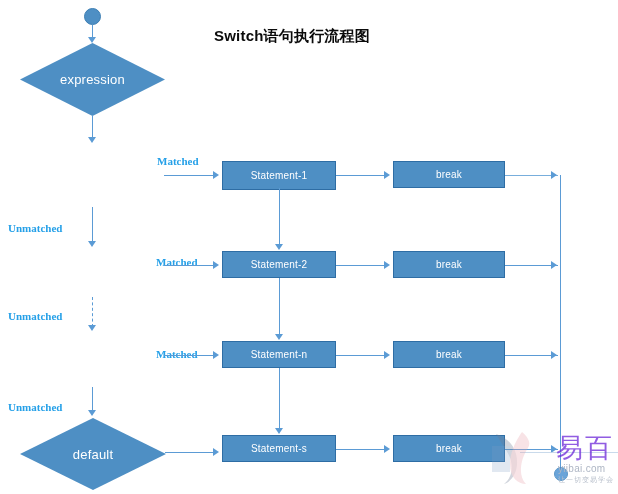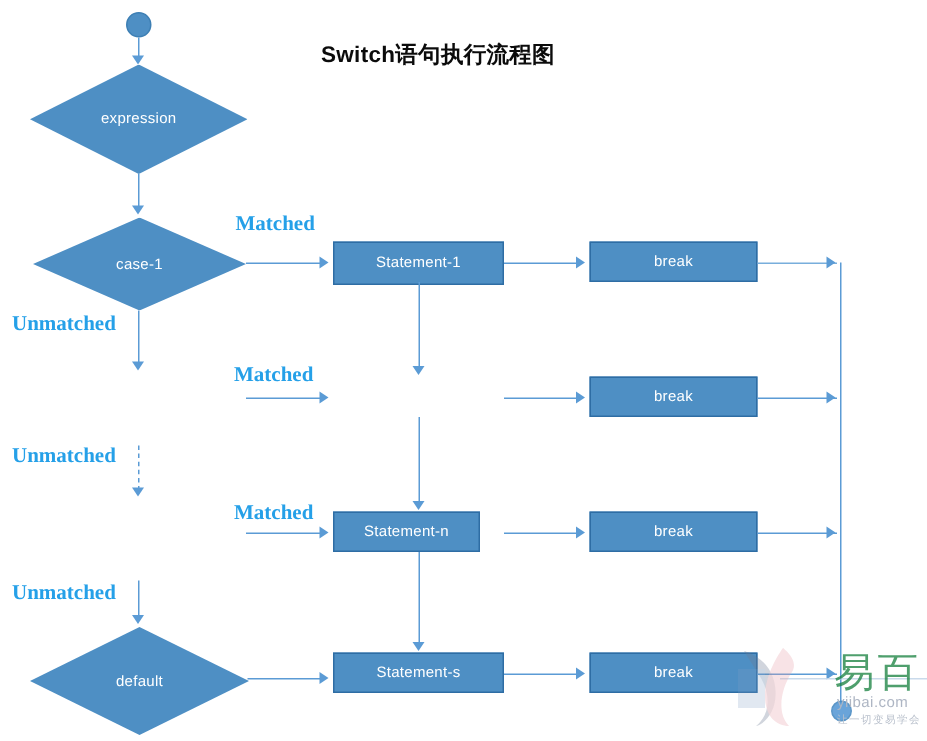--- a/index.html
+++ b/index.html
@@ -25,21 +25,21 @@
 
   
   .diamond{
     position:absolute;
     background:#4E8FC4;
     clip-path:polygon(50% 0%,100% 50%,50% 100%,0% 50%);
     display:flex;align-items:center;justify-content:center;
   }
   .diamond span{
     color:#ffffff;
-    font-size:10px;
+    font-size:13px;
     letter-spacing:0.2px;
     pointer-events:none;
     white-space:nowrap;
   }
 
   .rect{
     position:absolute;
     background:#4E8FC4;
     border:1px solid #2E6DA4;
     box-sizing:border-box;
@@ -86,35 +86,36 @@
     border-top:4px solid transparent;
     border-bottom:4px solid transparent;
     border-left:6px solid #5B9BD5;
   }
 
   
   .elabel{
     position:absolute;
     font-family:"Liberation Serif", serif;
     font-weight:bold;
-    font-size:14px;
+    font-size:11px;
     color:#25A0E8;
     white-space:nowrap;
+    margin-top:13px;
   }
 
   
   .wm{position:absolute;pointer-events:none;}
   .wm-mark{
     left:492px;top:428px;width:62px;height:58px;
     opacity:.42;
   }
   .wm-cn{
     left:556px;top:430px;
     font-family:Liberation Sans, sans-serif;
-    font-size:27px;color:#15803d;opacity:.75;
+    font-size:27px;color:#6d28d9;opacity:.75;
     letter-spacing:2px;white-space:nowrap;
   }
   .wm-dom{
     left:558px;top:463px;
     font-size:10px;color:#AEB6C4;letter-spacing:.3px;white-space:nowrap;
   }
   .wm-sub{
     left:558px;top:475px;
     font-size:7px;color:#B9C0CC;letter-spacing:1px;white-space:nowrap;
   }
@@ -132,23 +133,20 @@
   <div class="startdot" style="left:84px;top:8px;"></div>
   <div class="ln lnv" style="left:92px;top:25px;height:14px;"></div>
   <div class="arr-d" style="left:88px;top:37px;"></div>
 
   <div class="diamond" style="left:20px;top:43px;width:145px;height:73px;">
     <span>expression</span>
   </div>
   <div class="ln lnv" style="left:92px;top:116px;height:23px;"></div>
   <div class="arr-d" style="left:88px;top:137px;"></div>
 
-  <div class="diamond" style="left:22px;top:145px;width:142px;height:62px;">
-    <span>case-1</span>
-  </div>
   <div class="elabel" style="left:157px;top:142px;">Matched</div>
   <div class="ln lnh" style="left:164px;top:175px;width:50px;"></div>
   <div class="arr-r" style="left:213px;top:171px;"></div>
 
   <div class="elabel" style="left:8px;top:209px;">Unmatched</div>
   <div class="ln lnv" style="left:92px;top:207px;height:38px;"></div>
   <div class="arr-d" style="left:88px;top:241px;"></div>
 
   <div class="elabel" style="left:156px;top:243px;">Matched</div>
   <div class="ln lnh" style="left:164px;top:265px;width:50px;"></div>
@@ -168,21 +166,24 @@
 
   <div class="diamond" style="left:20px;top:418px;width:146px;height:72px;">
     <span>default</span>
   </div>
   <div class="ln lnh" style="left:165px;top:452px;width:49px;"></div>
   <div class="arr-r" style="left:213px;top:448px;"></div>
 
   <div class="rect" style="left:222px;top:161px;width:114px;height:29px;">
     <span>Statement-1</span>
   </div>
-  <div class="rect" style="left:222px;top:341px;width:98px;height:27px;">
+  <div class="rect" style="left:222px;top:251px;width:114px;height:27px;">
+    <span>Statement-2</span>
+  </div>
+  <div class="rect" style="left:222px;top:341px;width:114px;height:27px;">
     <span>Statement-n</span>
   </div>
   <div class="rect" style="left:222px;top:435px;width:114px;height:27px;">
     <span>Statement-s</span>
   </div>
 
   <div class="ln lnv" style="left:279px;top:188px;height:57px;"></div>
   <div class="arr-d" style="left:275px;top:244px;"></div>
 
   <div class="ln lnv" style="left:279px;top:278px;height:57px;"></div>

